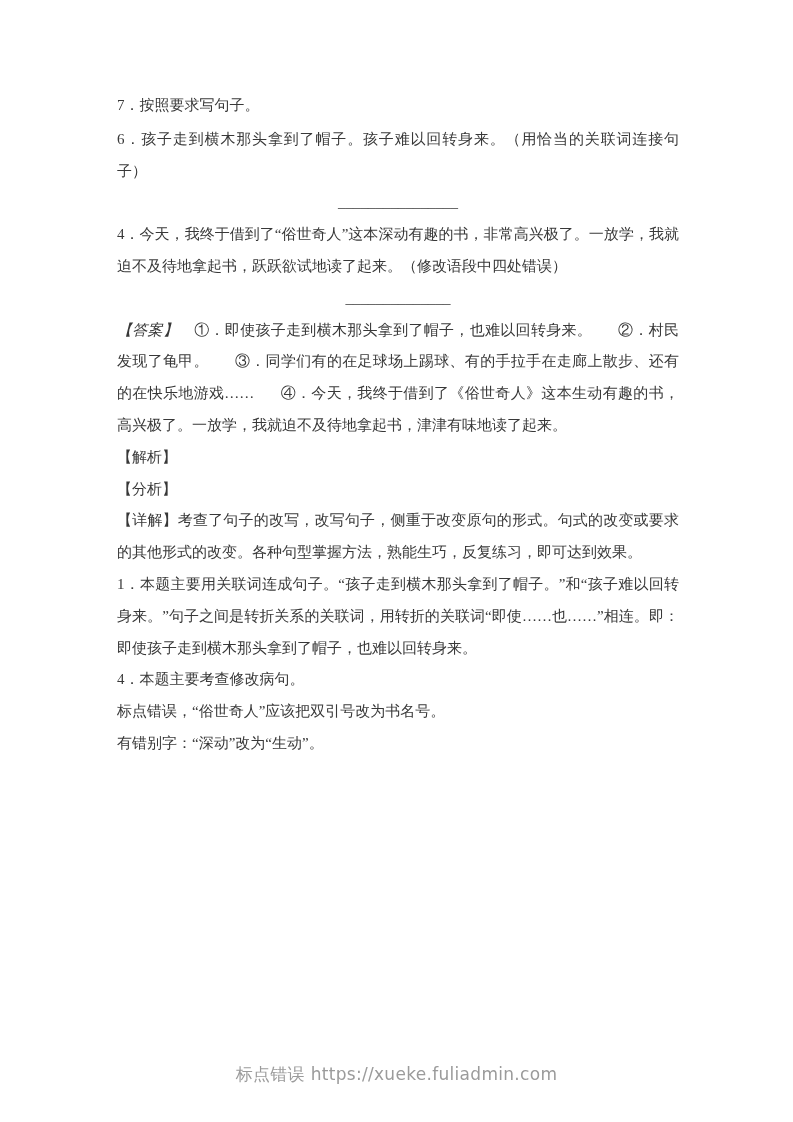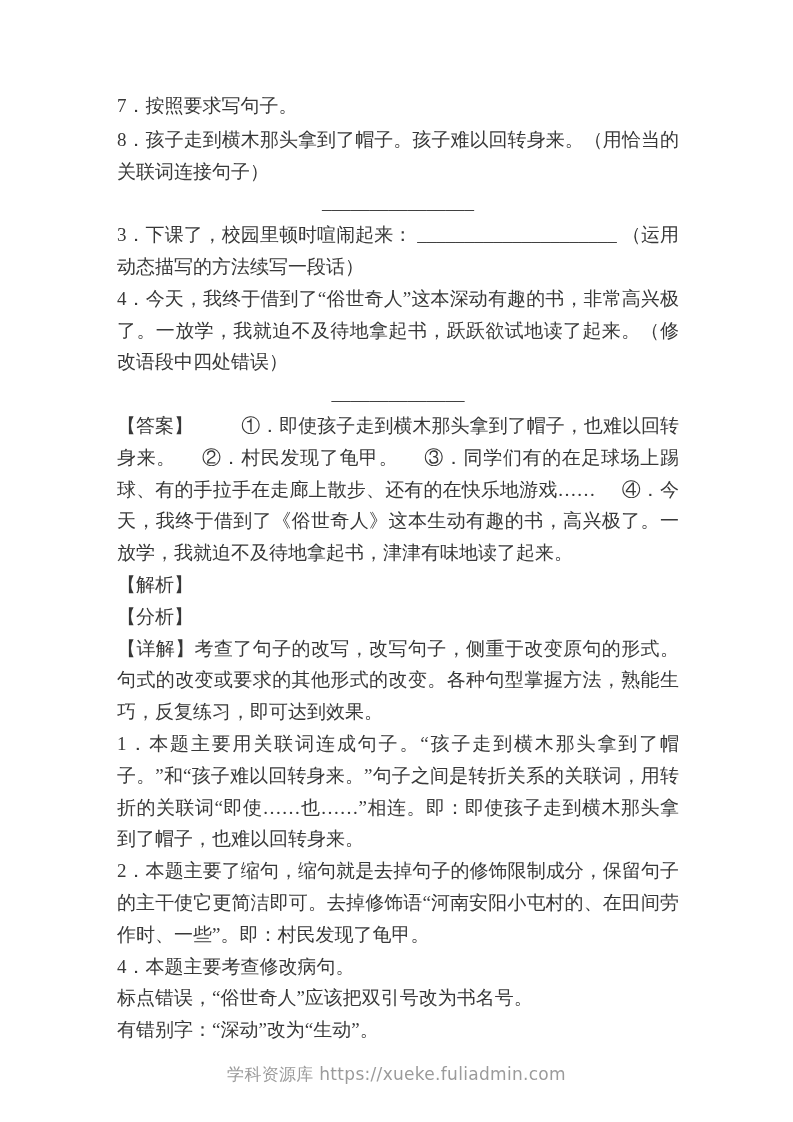--- a/index.html
+++ b/index.html
@@ -15,34 +15,34 @@
     position: absolute;
     inset: 0;
     background: #ffffff;
   }
   .content {
     position: absolute;
     left: 117px;
     top: 90px;
     width: 562px;
     color: #383838;
-    font-size: 19px;
+    font-size: 15px;
     line-height: 31.8px;
     text-align: justify;
     text-justify: inter-ideograph;
   }
   .content p { margin: 0; }
   p.question-heading { margin-bottom: 2px; }
   .blank-line {
     letter-spacing: 0;
     white-space: nowrap;
     text-align: center;
   }
   .inline-blank { margin: 0 5px; }
-  .ans-label { margin-right: 48px; }
+  .ans-label { margin-right: 16px; font-style: italic; }
   .ans-item { margin-right: 26px; }
   .gap-top { margin-top: 10px; }
   .footer {
     position: absolute;
     left: 0;
     right: 0;
     top: 1063px;
     text-align: center;
     color: #9b9b9b;
     font-size: 17px;
@@ -51,47 +51,45 @@
   }
 </style>
 </head>
 <body>
 
 <div class="page">
   <div class="content">
 
     <p class="question-heading">7．按照要求写句子。</p>
 
-    <p>8．孩子走到横木那头拿到了帽子。孩子难以回转身来。（用恰当的关联词连接句子）</p>
+    <p>6．孩子走到横木那头拿到了帽子。孩子难以回转身来。（用恰当的关联词连接句子）</p>
 
     <p class="blank-line">________________</p>
 
 
 
-    <p><span>3．下课了，校园里顿时喧闹起来：</span><span class="inline-blank">_____________________</span><span>（运用动态描写的方法续写一段话）</span></p>
 
     <p>4．今天，我终于借到了“俗世奇人”这本深动有趣的书，非常高兴极了。一放学，我就迫不及待地拿起书，跃跃欲试地读了起来。（修改语段中四处错误）</p>
 
     <p class="blank-line">______________</p>
 
     <p><span class="ans-label">【答案】</span><span class="ans-item">①．即使孩子走到横木那头拿到了帽子，也难以回转身来。</span><span class="ans-item">②．村民发现了龟甲。</span><span class="ans-item">③．同学们有的在足球场上踢球、有的手拉手在走廊上散步、还有的在快乐地游戏……</span><span>④．今天，我终于借到了《俗世奇人》这本生动有趣的书，高兴极了。一放学，我就迫不及待地拿起书，津津有味地读了起来。</span></p>
 
     <p>【解析】</p>
 
     <p>【分析】</p>
 
     <p>【详解】考查了句子的改写，改写句子，侧重于改变原句的形式。句式的改变或要求的其他形式的改变。各种句型掌握方法，熟能生巧，反复练习，即可达到效果。</p>
 
     <p>1．本题主要用关联词连成句子。“孩子走到横木那头拿到了帽子。”和“孩子难以回转身来。”句子之间是转折关系的关联词，用转折的关联词“即使……也……”相连。即：即使孩子走到横木那头拿到了帽子，也难以回转身来。</p>
 
-    <p>2．本题主要了缩句，缩句就是去掉句子的修饰限制成分，保留句子的主干使它更简洁即可。去掉修饰语“河南安阳小屯村的、在田间劳作时、一些”。即：村民发现了龟甲。</p>
 
 
     <p>4．本题主要考查修改病句。</p>
 
     <p class="gap-top">标点错误，“俗世奇人”应该把双引号改为书名号。</p>
 
     <p>有错别字：“深动”改为“生动”。</p>
 
   </div>
 
-  <div class="footer"><span>学科资源库</span> <span>https://xueke.fuliadmin.com</span></div>
+  <div class="footer"><span>标点错误</span> <span>https://xueke.fuliadmin.com</span></div>
 </div>
 
 </body></html>

